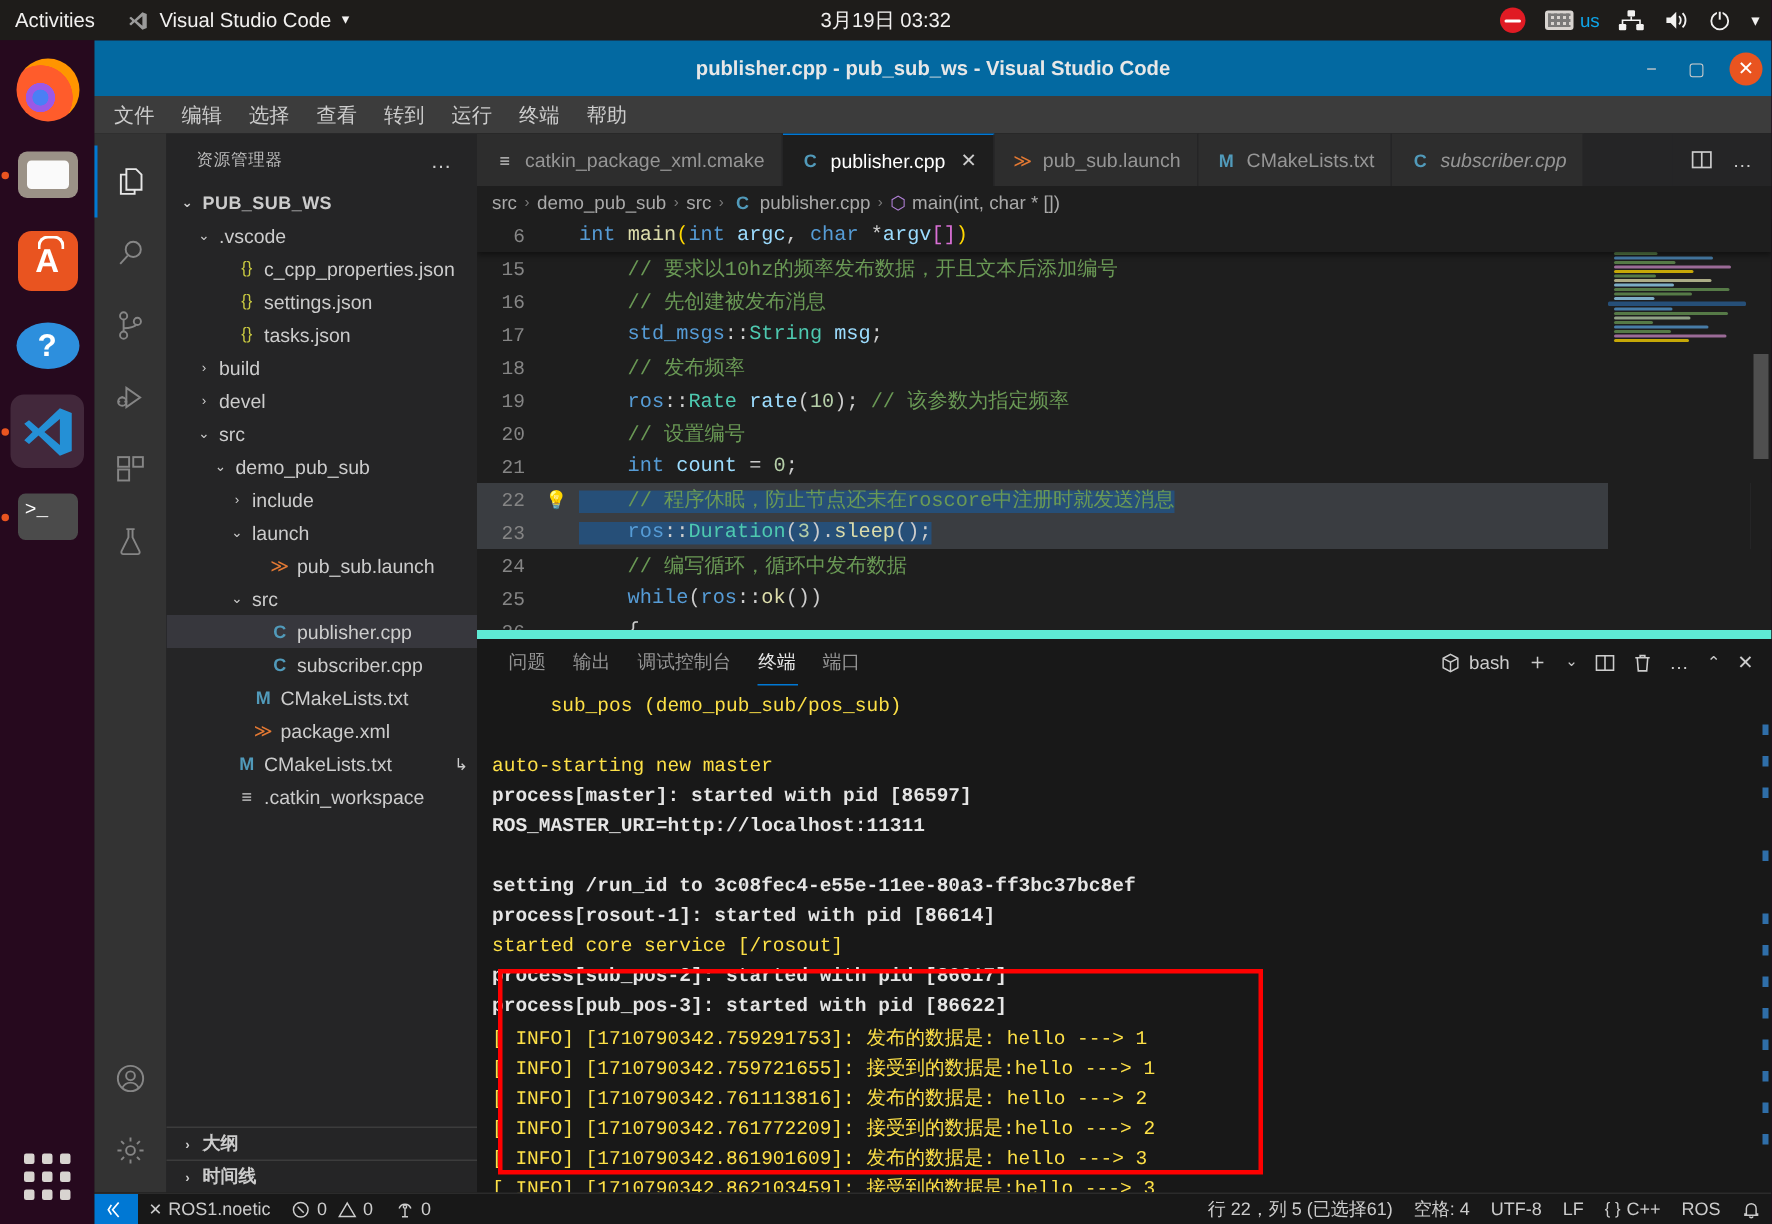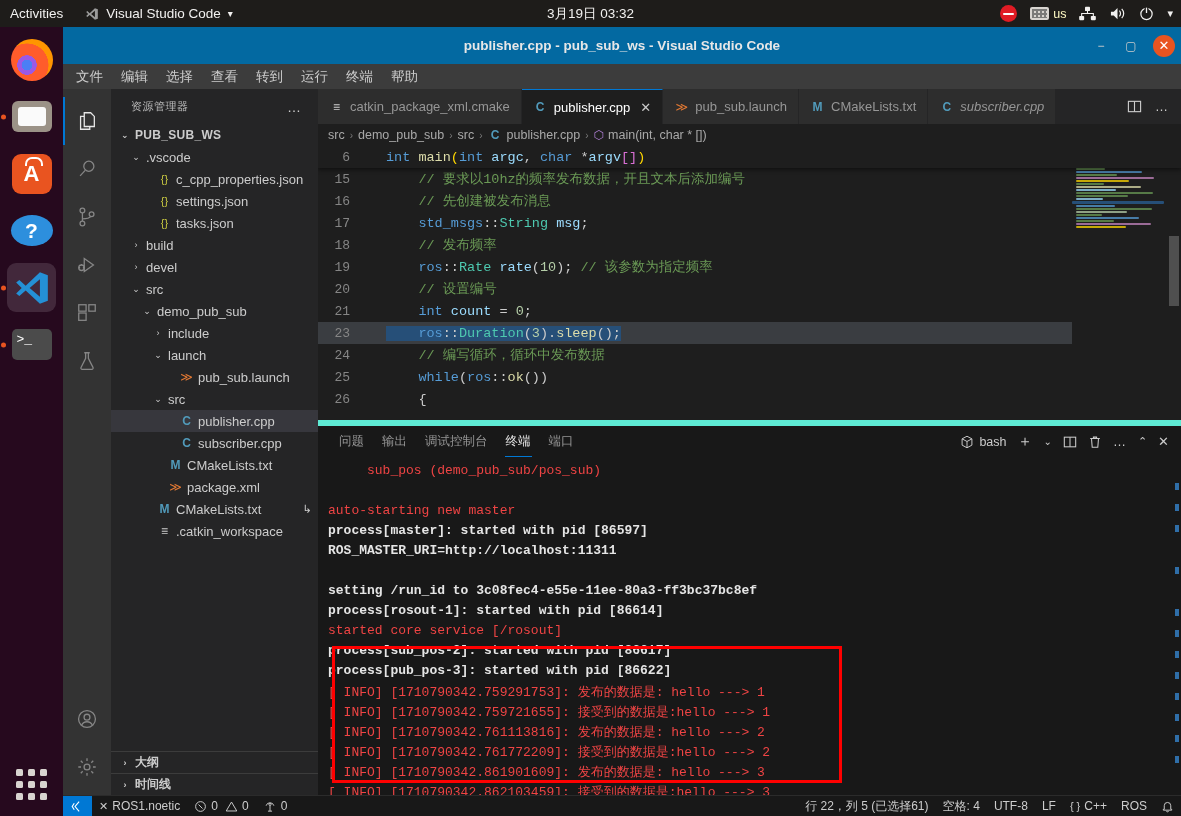--- a/index.html
+++ b/index.html
@@ -31,21 +31,21 @@
     background:#fff; border-radius:1px;
   }
   .kbd-ind { display:flex; align-items:center; gap:4px; }
   .kbd-box { width:19px; height:13px; background:#d8d4d0; border-radius:2px; position:relative; }
   .kbd-box::after {
     content:''; position:absolute; left:2px; top:2px; right:2px; bottom:2px;
     background: repeating-linear-gradient(to right,#555 0 2px,transparent 2px 4px),
                 repeating-linear-gradient(to bottom,#555 0 2px,transparent 2px 4px);
     opacity:.7;
   }
-  .us-label { font-size:12.5px; color:#fef9c3; }
+  .us-label { font-size:12.5px; color:#0ea5e9; }
 
   
   .dock {
     position: absolute; left: 0; top: 27px; width: 63px; height: 789px;
     background: rgba(38,10,30,0.92);
     display: flex; flex-direction: column; align-items: center;
   }
   .dock-item {
     width: 49px; height: 49px; margin-top: 8px; border-radius: 9px;
     display:flex; align-items:center; justify-content:center; position: relative;
@@ -212,21 +212,21 @@
   .p-tab.active::after { content:''; position:absolute; left:8px; right:8px; bottom:0; height:1px; background:#0078d4; }
   .panel-actions { margin-left:auto; display:flex; align-items:center; gap:11px; padding-right:12px; color:#cccccc; font-size:13px; }
   .shell-chip { display:flex; align-items:center; gap:5px; font-size:12.5px; color:#cccccc; }
   .term {
     flex:1; position:relative; overflow:hidden;
     font-family:"Liberation Mono","DejaVu Sans Mono",monospace; font-size:13px; color:#cccccc;
     padding:6px 0 0 10px;
   }
   .tline { height:20px; white-space:pre; }
   .tline.b { font-weight:bold; color:#e5e5e5; }
-  .tline.dim { color:#ef4444; }
+  .tline.dim { color:#fde047; }
   .redbox {
     position:absolute; left:332px; top:646px; width:510px; height:137px;
     border:3px solid #ff0000; pointer-events:none; z-index:20;
   }
   .term-scroll { position:absolute; right:0; top:0; bottom:0; width:14px; }
   .term-scroll i { position:absolute; right:2px; width:4px; height:7px; background:#2f6ea8; display:block; }
 
   
   .statusbar {
     position:absolute; left:0; bottom:0; width:1118px; height:21px; background:#181818;
@@ -594,20 +594,21 @@
             <span class="ctext"><span class="tok-kw">int</span> <span class="tok-fn">main</span><span class="tok-br1">(</span><span class="tok-kw">int</span> <span class="tok-var">argc</span>, <span class="tok-kw">char</span> *<span class="tok-var">argv</span><span class="tok-br2">[]</span><span class="tok-br1">)</span></span>
           </div>
           <div class="codelines" id="codelines">
               <div class="cline"><span class="ln">15</span><span class="bulb"></span><span class="ctext">    <span class="tok-cmt">// 要求以10hz的频率发布数据，开且文本后添加编号</span></span></div>
               <div class="cline"><span class="ln">16</span><span class="bulb"></span><span class="ctext">    <span class="tok-cmt">// 先创建被发布消息</span></span></div>
               <div class="cline"><span class="ln">17</span><span class="bulb"></span><span class="ctext">    <span class="tok-kw">std_msgs</span>::<span class="tok-type">String</span> <span class="tok-var">msg</span>;</span></div>
               <div class="cline"><span class="ln">18</span><span class="bulb"></span><span class="ctext">    <span class="tok-cmt">// 发布频率</span></span></div>
               <div class="cline"><span class="ln">19</span><span class="bulb"></span><span class="ctext">    <span class="tok-kw">ros</span>::<span class="tok-type">Rate</span> <span class="tok-var">rate</span>(<span class="tok-num">10</span>); <span class="tok-cmt">// 该参数为指定频率</span></span></div>
               <div class="cline"><span class="ln">20</span><span class="bulb"></span><span class="ctext">    <span class="tok-cmt">// 设置编号</span></span></div>
               <div class="cline"><span class="ln">21</span><span class="bulb"></span><span class="ctext">    <span class="tok-kw">int</span> <span class="tok-var">count</span> = <span class="tok-num">0</span>;</span></div>
+              <div class="cline sel-line"><span class="ln">22</span><span class="bulb">💡</span><span class="ctext"><span class="hl-sel">    <span class="tok-cmt">// 程序休眠，防止节点还未在roscore中注册时就发送消息</span></span></span></div>
               <div class="cline sel-line"><span class="ln">23</span><span class="bulb"></span><span class="ctext"><span class="hl-sel">    <span class="tok-kw">ros</span>::<span class="tok-type">Duration</span>(<span class="tok-num">3</span>).<span class="tok-fn">sleep</span>();</span></span></div>
               <div class="cline"><span class="ln">24</span><span class="bulb"></span><span class="ctext">    <span class="tok-cmt">// 编写循环，循环中发布数据</span></span></div>
               <div class="cline"><span class="ln">25</span><span class="bulb"></span><span class="ctext">    <span class="tok-kw">while</span>(<span class="tok-kw">ros</span>::<span class="tok-fn">ok</span>())</span></div>
               <div class="cline"><span class="ln">26</span><span class="bulb"></span><span class="ctext">    {</span></div>
             </div>
           <div class="minimap" id="minimap">
               <div class="mm-line" style="background: rgb(106, 153, 85); opacity: 0.75; width: 18px;"></div>
               <div class="mm-line" style="background: rgb(106, 153, 85); opacity: 0.75; width: 55px;"></div>
               <div class="mm-line" style="background: rgb(156, 220, 254); opacity: 0.75; width: 30px;"></div>
               <div class="mm-line" style="background: rgb(106, 153, 85); opacity: 0.75; width: 67px;"></div>

